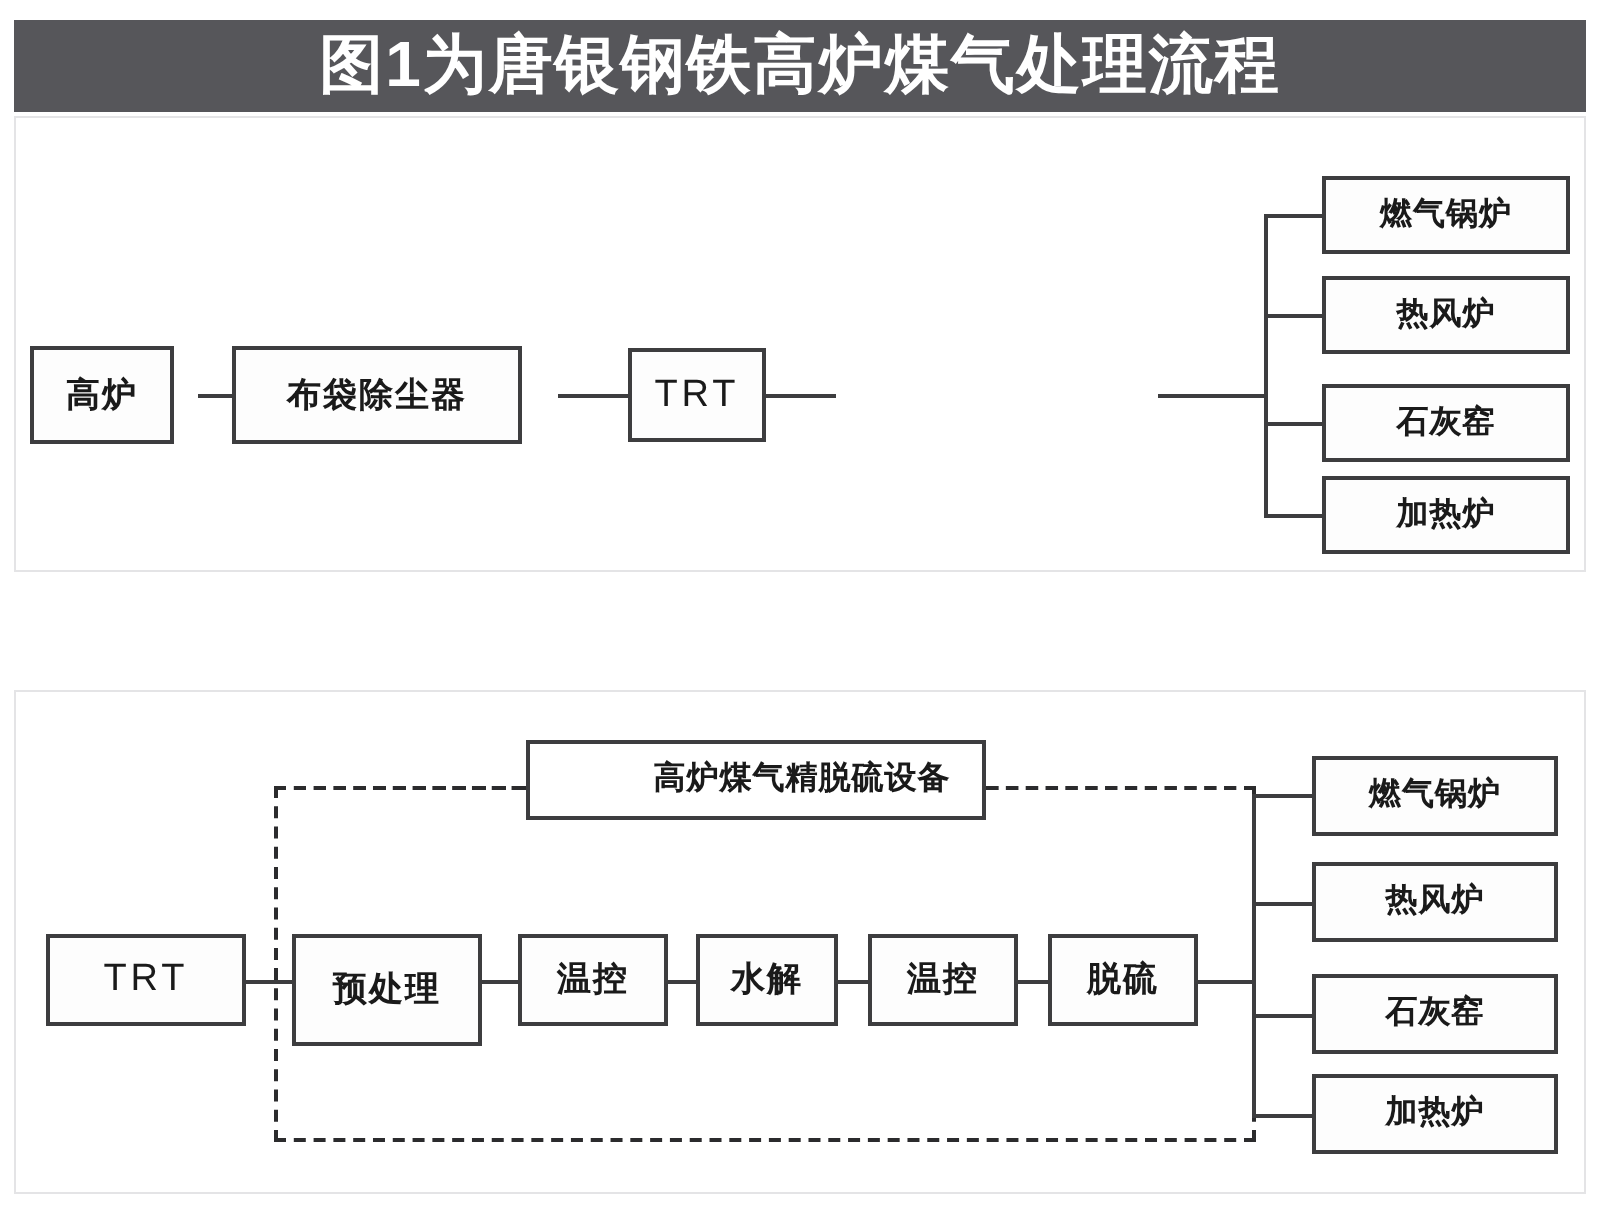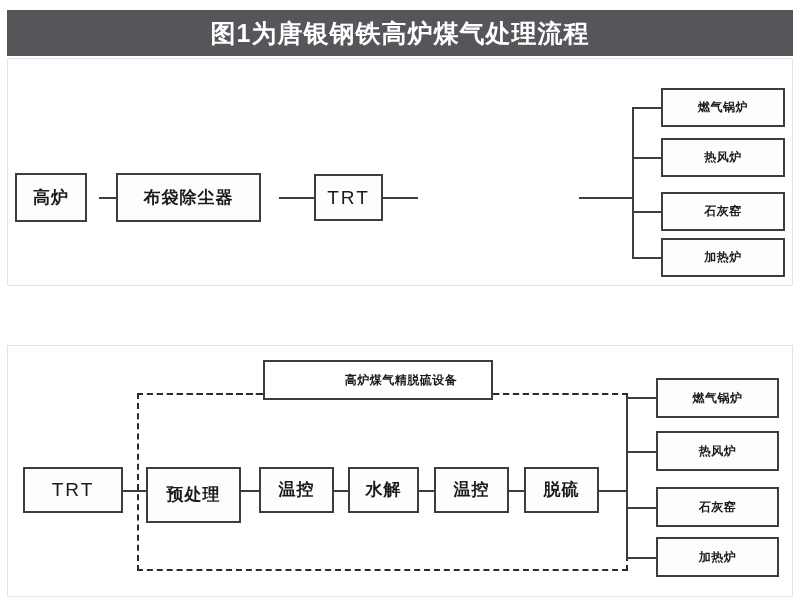--- a/index.html
+++ b/index.html
@@ -14,21 +14,21 @@
   
   .title-bar{
     position:absolute;
     background:#56565a;
     color:#ffffff;
     display:flex;align-items:center;justify-content:center;
     font-weight:bold;
     letter-spacing:1px;
     white-space:nowrap;
   }
-  #title-1{left:7px;top:10px;width:786px;height:46px;font-size:25px;}
+  #title-1{left:7px;top:10px;width:786px;height:46px;font-size:32px;}
   #title-2{left:7px;top:297px;width:786px;height:46px;font-size:28px;}
 
   
   .panel{
     position:absolute;
     background:#ffffff;
     border:1px solid #e4e4e6;
     box-sizing:border-box;
   }
   #panel-1{left:7px;top:58px;width:786px;height:228px;}
@@ -41,21 +41,21 @@
     background:#fdfdfd;
     border:2px solid #3d3d3f;
     display:flex;align-items:center;justify-content:center;
     text-align:center;
     color:#1a1a1a;
     font-weight:bold;
     line-height:1.25;
     white-space:pre-line;
   }
   .box.cn{font-size:17px;letter-spacing:1px;}
-  .box.cn-sm{font-size:12px;letter-spacing:0.5px;}
+  .box.cn-sm{font-size:16px;letter-spacing:0.5px;}
   .box.lat{font-size:19px;letter-spacing:2px;font-weight:normal;}
 
   
   .hline{position:absolute;background:#3d3d3f;height:2px;}
   .vline{position:absolute;background:#3d3d3f;width:2px;}
 
   
   .dashbox{
     position:absolute;
     box-sizing:border-box;
@@ -105,21 +105,21 @@
   </div>
 
 
   <div class="panel" id="panel-2">
 
     <div class="dashbox" style="left:129px;top:47px;width:491px;height:178px;"></div>
 
     <div class="dash-h" style="left:129px;top:47px;width:126px;"></div>
     <div class="dash-h" style="left:485px;top:47px;width:135px;"></div>
 
-    <div class="box cn-sm" style="left:255px;top:14px;width:230px;height:40px;background:#ffffff;padding-left:46px;">高炉煤气精脱硫设备</div>
+    <div class="box cn-sm" style="left:255px;top:24px;width:230px;height:40px;background:#ffffff;padding-left:46px;">高炉煤气精脱硫设备</div>
 
     <div class="box lat" style="left:15px;top:121px;width:100px;height:46px;">TRT</div>
 
     <div class="hline" style="left:115px;top:144px;width:23px;"></div>
 
     <div class="box cn" style="left:138px;top:121px;width:95px;height:56px;">预处理</div>
 
     <div class="hline" style="left:233px;top:144px;width:18px;"></div>
 
     <div class="box cn" style="left:251px;top:121px;width:75px;height:46px;">温控</div>

